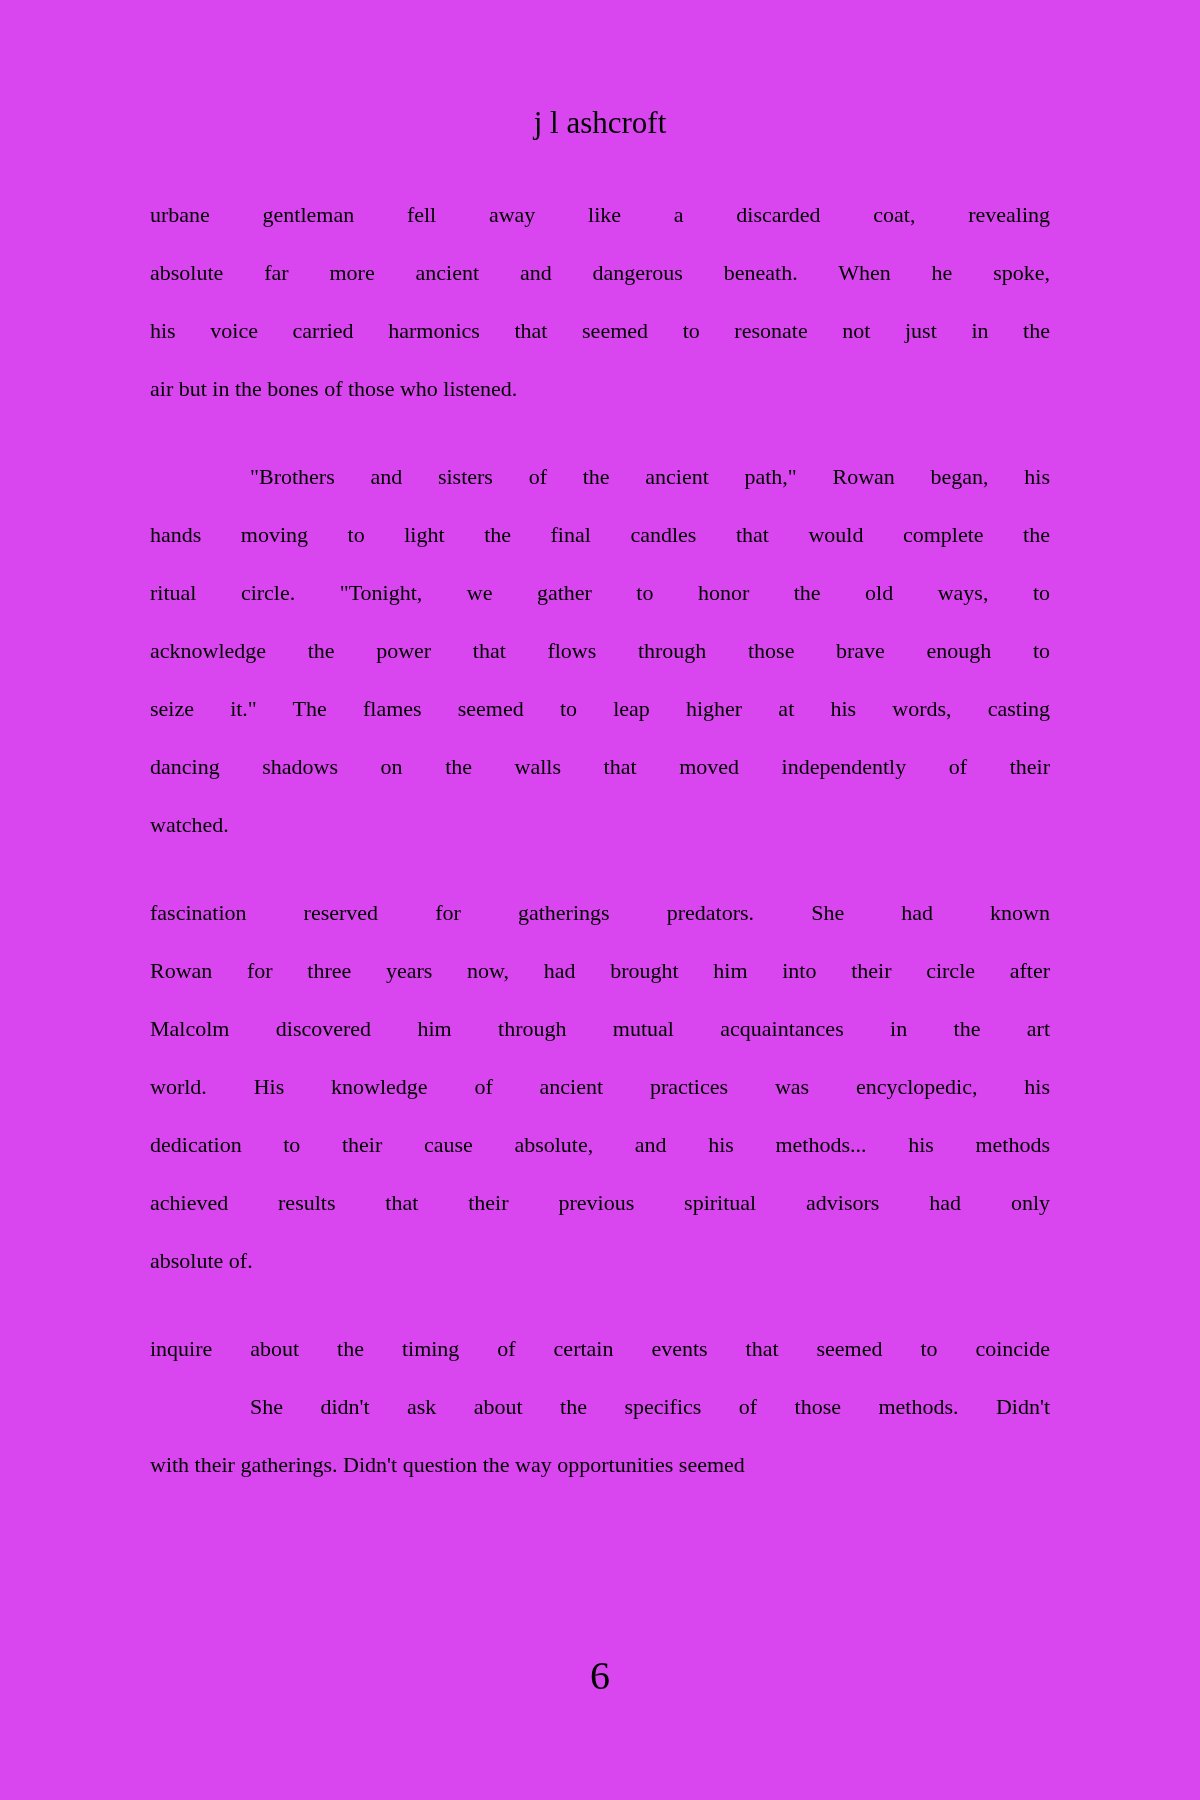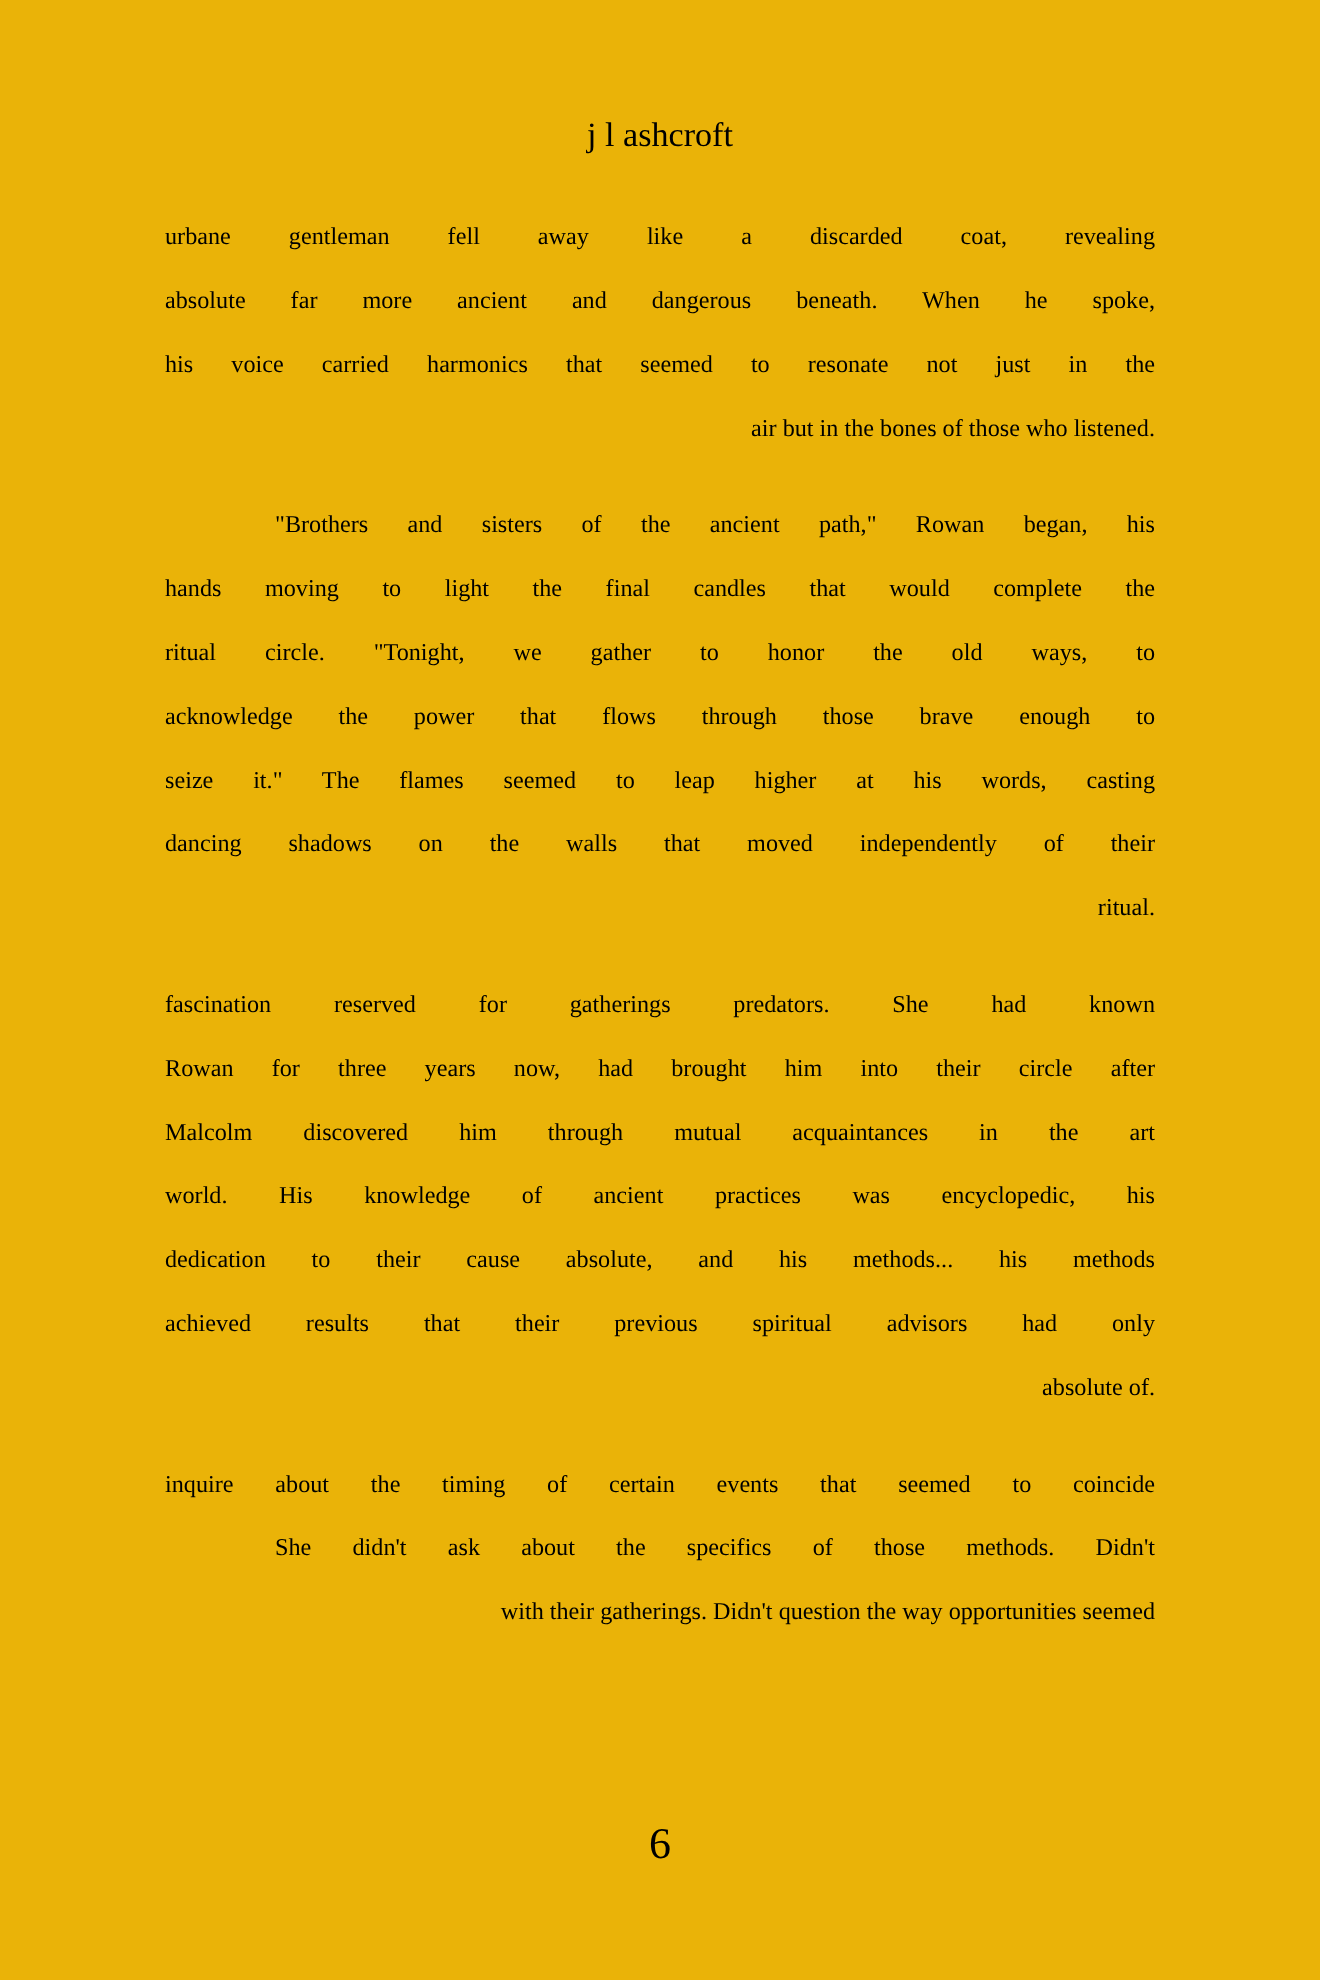--- a/index.html
+++ b/index.html
@@ -4,21 +4,21 @@
 <style>
   html, body {
     margin: 0;
     padding: 0;
     background: #ffffff;
   }
   .page {
     position: relative;
     width: 1200px;
     height: 1800px;
-    background: #eab308;
+    background: #d946ef;
     color: #000000;
     font-family: "Liberation Serif", "DejaVu Serif", serif;
     overflow: hidden;
   }
   .running-header {
     position: absolute;
     top: 104px;
     left: 0;
     width: 1200px;
     text-align: center;
@@ -39,21 +39,21 @@
   .line {
     height: 58px;
     overflow: hidden;
   }
   .line.just {
     text-align: justify;
     text-align-last: justify;
     word-spacing: -4px;
   }
   .line.last {
-    text-align: right;
+    text-align: left;
   }
   .line.ind {
     padding-left: 100px;
   }
   .page-number {
     position: absolute;
     top: 1656px;
     left: 0;
     width: 1200px;
     text-align: center;
@@ -74,21 +74,21 @@
         <div class="line just">his voice carried harmonics that seemed to resonate not just in the</div>
         <div class="line last">air but in the bones of those who listened.</div>
       </div>
       <div class="para">
         <div class="line just ind">"Brothers and sisters of the ancient path," Rowan began, his</div>
         <div class="line just">hands moving to light the final candles that would complete the</div>
         <div class="line just">ritual circle. "Tonight, we gather to honor the old ways, to</div>
         <div class="line just">acknowledge the power that flows through those brave enough to</div>
         <div class="line just">seize it." The flames seemed to leap higher at his words, casting</div>
         <div class="line just">dancing shadows on the walls that moved independently of their</div>
-        <div class="line last">ritual.</div>
+        <div class="line last">watched.</div>
       </div>
       <div class="para">
         <div class="line just">fascination reserved for gatherings predators. She had known</div>
         <div class="line just">Rowan for three years now, had brought him into their circle after</div>
         <div class="line just">Malcolm discovered him through mutual acquaintances in the art</div>
         <div class="line just">world. His knowledge of ancient practices was encyclopedic, his</div>
         <div class="line just">dedication to their cause absolute, and his methods... his methods</div>
         <div class="line just">achieved results that their previous spiritual advisors had only</div>
         <div class="line last">absolute of.</div>
       </div>

